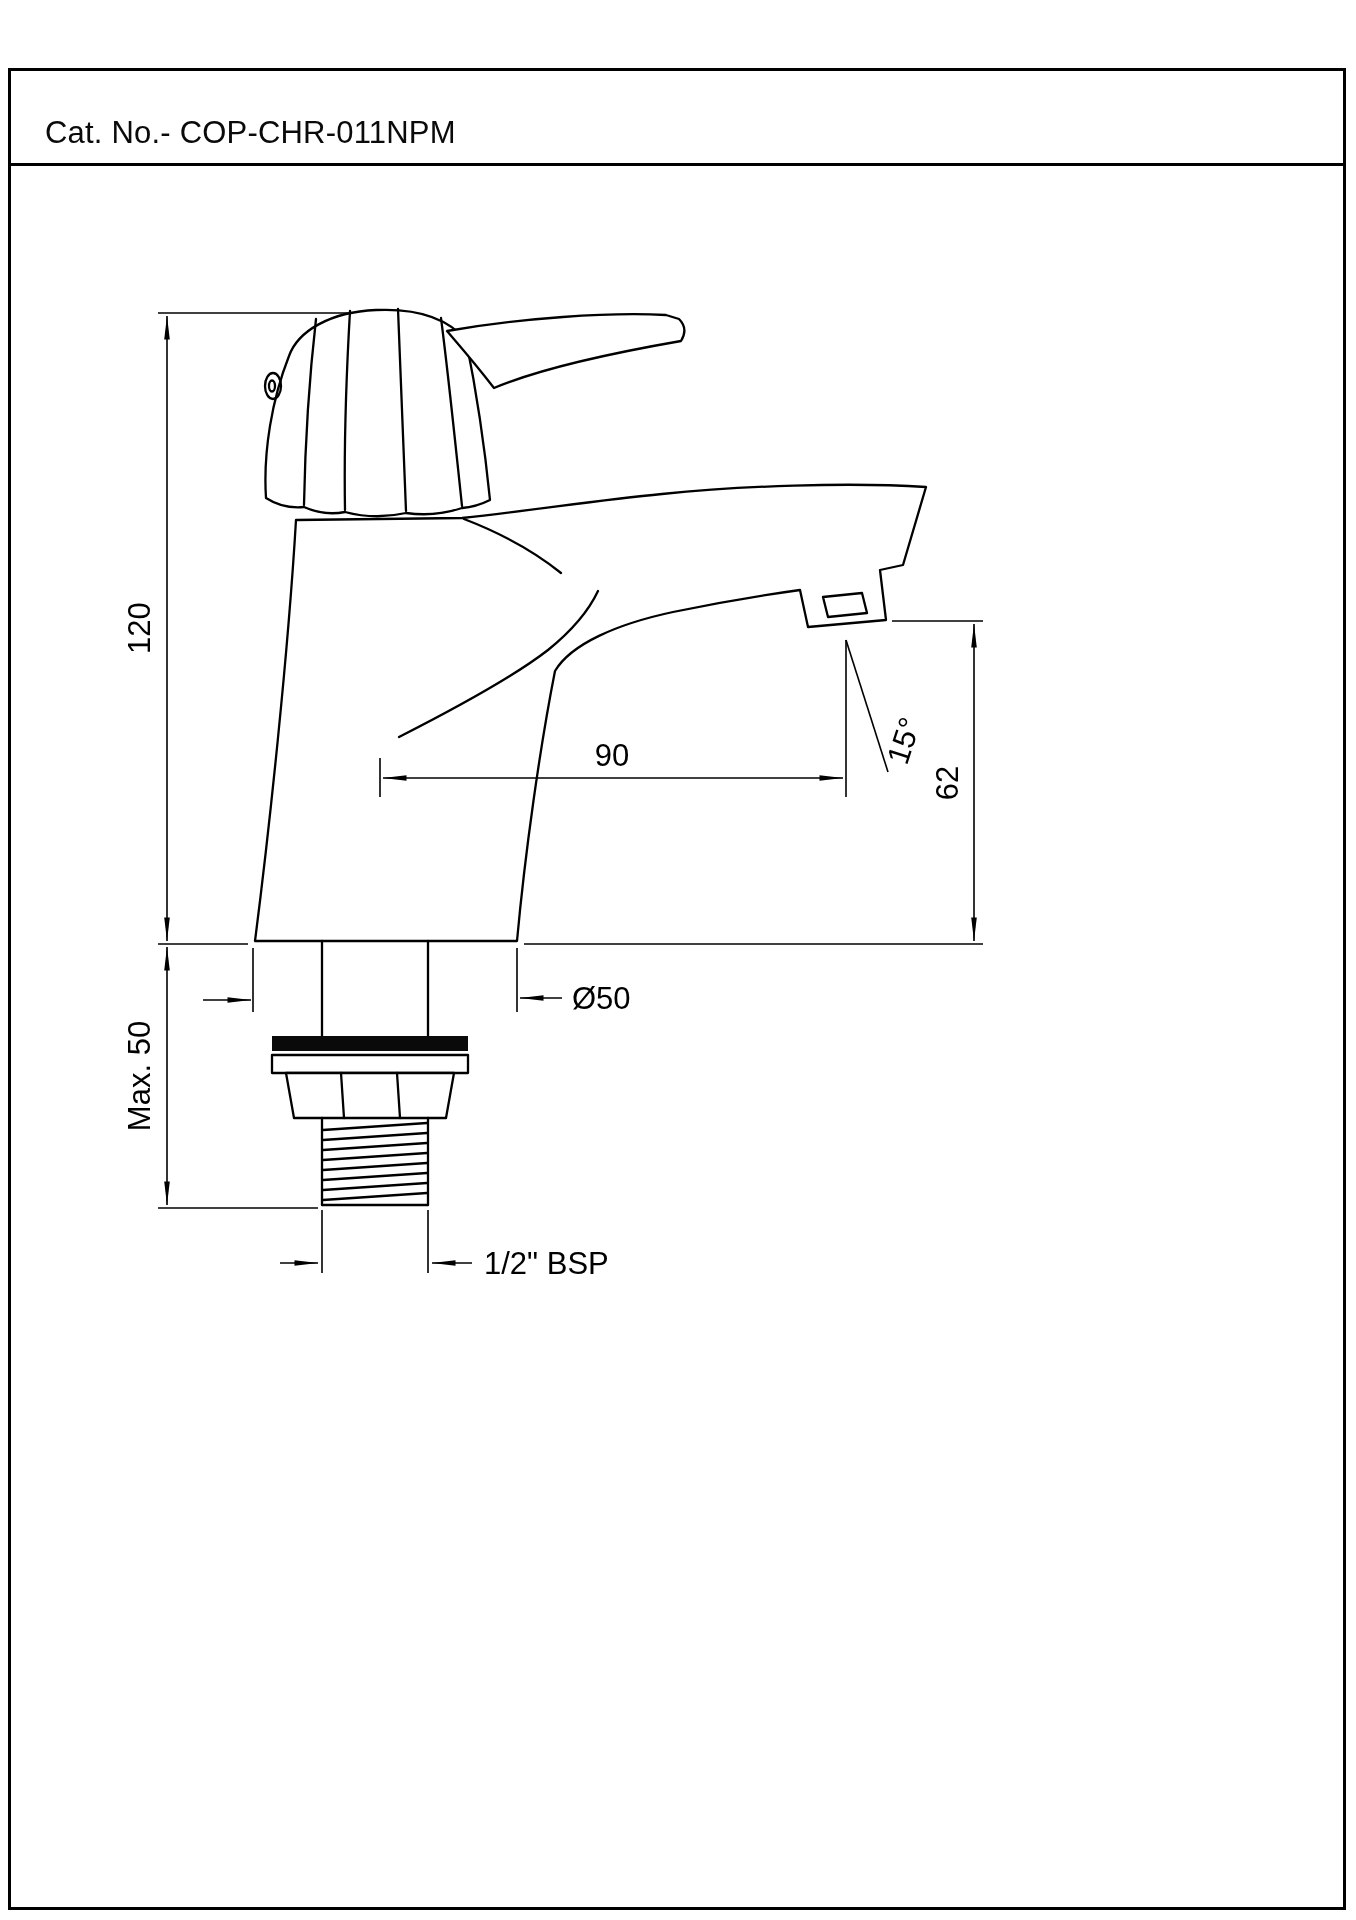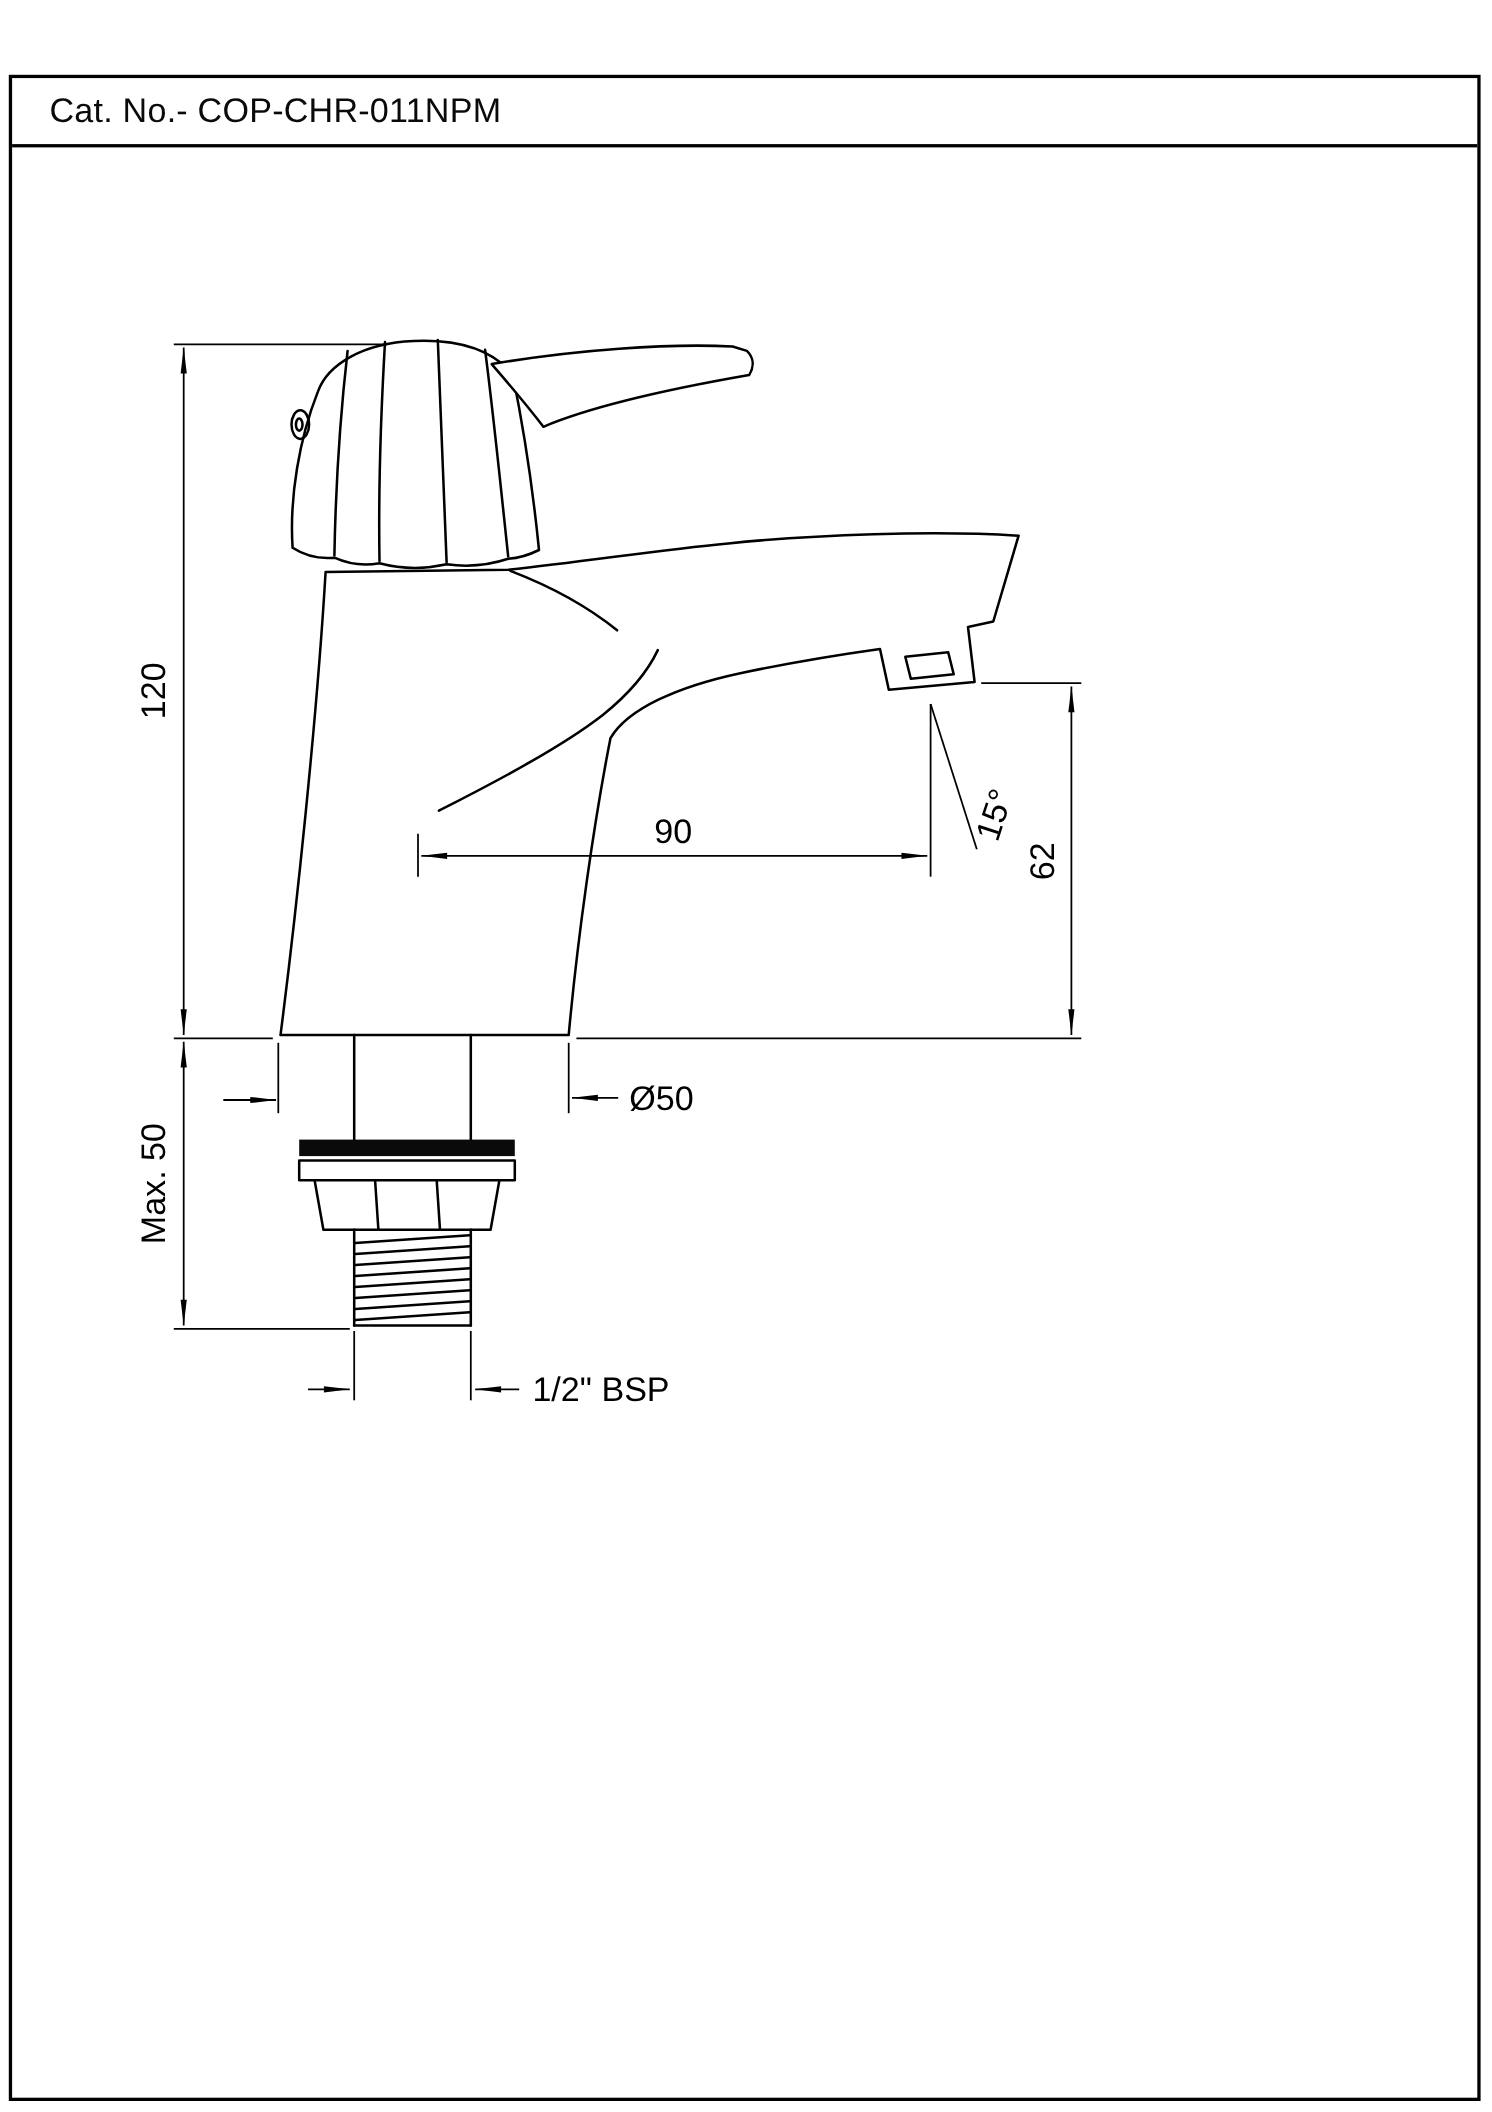--- a/index.html
+++ b/index.html
@@ -28,20 +28,21 @@
   }
   .title-block {
     height: 60px;
     border-bottom: 3px solid #000000;
     display: flex;
     align-items: center;
     padding-left: 34px;
     font-size: 31px;
     color: #0a0a0a;
     letter-spacing: 0.2px;
+    margin-top: 32px;
   }
   svg.drawing {
     position: absolute;
     left: 0;
     top: 0;
     width: 1356px;
     height: 1920px;
   }
   .obj path, .obj line, .obj rect, .obj ellipse {
     fill: none;

